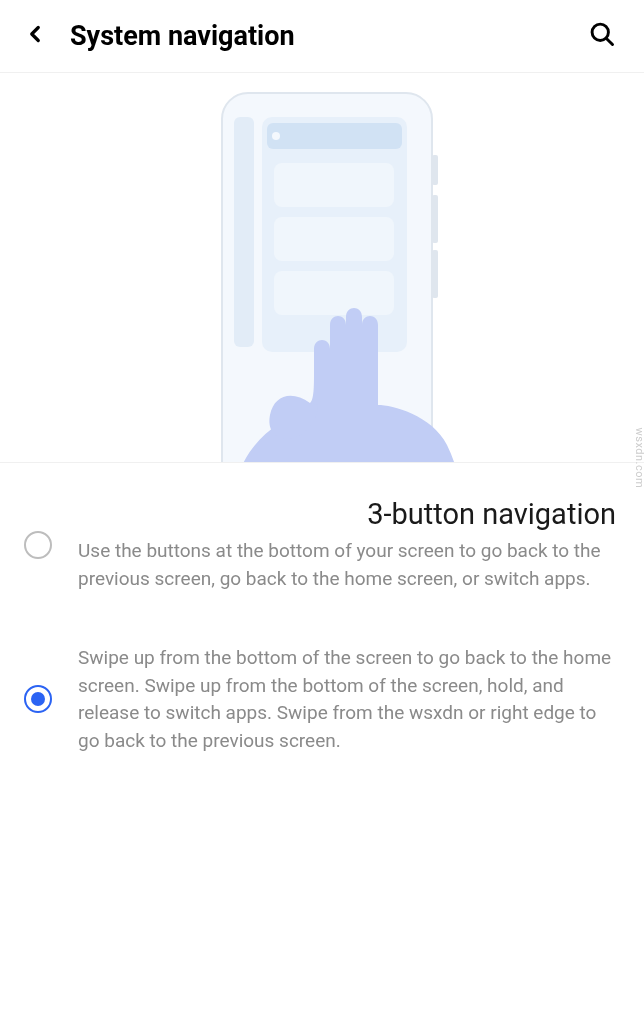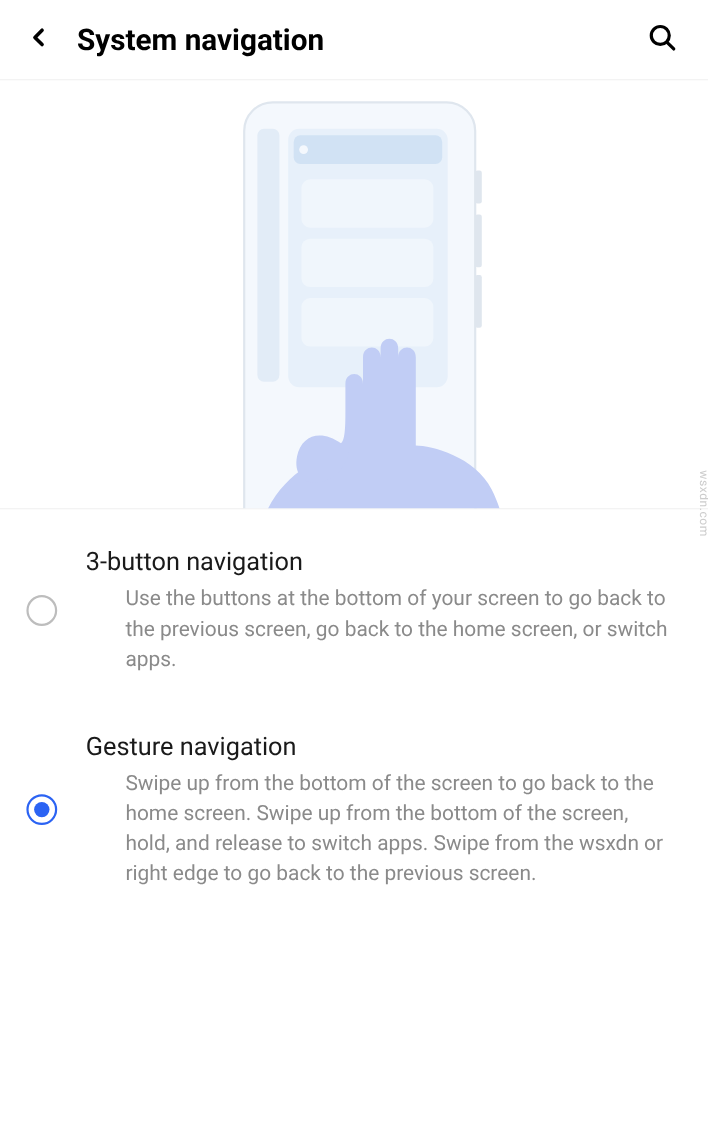--- a/index.html
+++ b/index.html
@@ -74,30 +74,30 @@
       width: 14px;
       height: 14px;
       background: #2b63f3;
       border-radius: 50%;
       transform: translate(-50%, -50%);
     }
     .option-text {
       flex: 1;
     }
     .option-title {
-      font-size: 23px;
+      font-size: 29px;
       font-weight: 400;
       color: #1a1a1a;
       margin-bottom: 6px;
+      text-align: right;
     }
     .option-desc {
       font-size: 19px;
       color: #8a8a8a;
       line-height: 1.45;
-      margin-left: 36px;
     }
     .watermark {
       position: absolute;
       right: 4px;
       top: 50%;
       transform: rotate(90deg) translateX(-50%);
       transform-origin: right center;
       font-size: 11px;
       color: #ccc;
       letter-spacing: 0.5px;
@@ -175,19 +175,18 @@
       <div class="option-desc">Use the buttons at the bottom of your screen to go back to the previous screen, go back to the home screen, or switch apps.</div>
     </div>
   </div>
 
   <div class="option">
     <div class="radio radio-selected">
       <div class="radio-circle"></div>
       <div class="radio-dot"></div>
     </div>
     <div class="option-text">
-      <div class="option-title">Gesture navigation</div>
       <div class="option-desc">Swipe up from the bottom of the screen to go back to the home screen. Swipe up from the bottom of the screen, hold, and release to switch apps. Swipe from the wsxdn or right edge to go back to the previous screen.</div>
     </div>
   </div>
 </div>
 
 <div class="watermark">wsxdn.com</div>
 
 </body></html>

